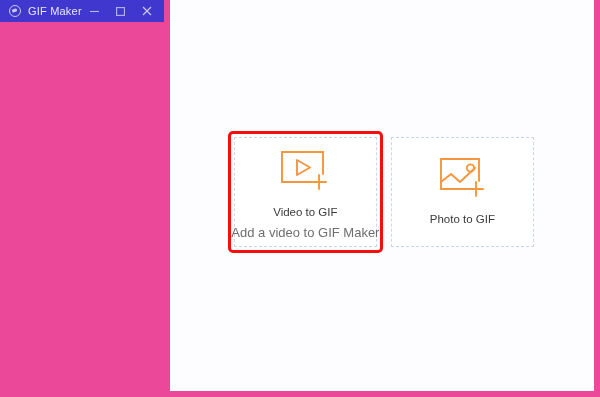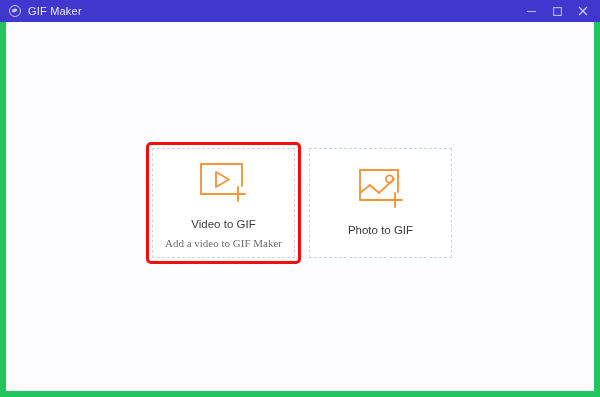--- a/index.html
+++ b/index.html
@@ -10,23 +10,23 @@
     overflow: hidden;
     background: #ffffff;
     font-family: "Liberation Sans", sans-serif;
   }
 
   #app-window {
     position: relative;
     width: 600px;
     height: 397px;
     box-sizing: border-box;
-    background: #22c55e;
-    display: flex;
-    flex-direction: column;
+    background: #ec4899;
+    display: flex;
+    flex-direction: row;
   }
 
   
   #title-bar {
     height: 22px;
     flex: 0 0 22px;
     background: #4038ce;
     display: flex;
     align-items: center;
     padding: 0 4px 0 9px;
@@ -142,25 +142,24 @@
 
   .card-title {
     font-size: 11.5px;
     color: #3b3b3b;
     line-height: 1;
     margin-bottom: 7px;
     white-space: nowrap;
   }
 
   .card-subtitle {
-    font-size: 11px;
+    font-size: 13px;
     color: #6e6e6e;
     line-height: 1;
     white-space: nowrap;
-    font-family: Liberation Serif, serif;
   }
 </style>
 </head>
 <body>
 
 <div id="app-window">
 
   <div id="title-bar">
     <div id="app-logo"></div>
     <div id="app-title">GIF Maker</div>

